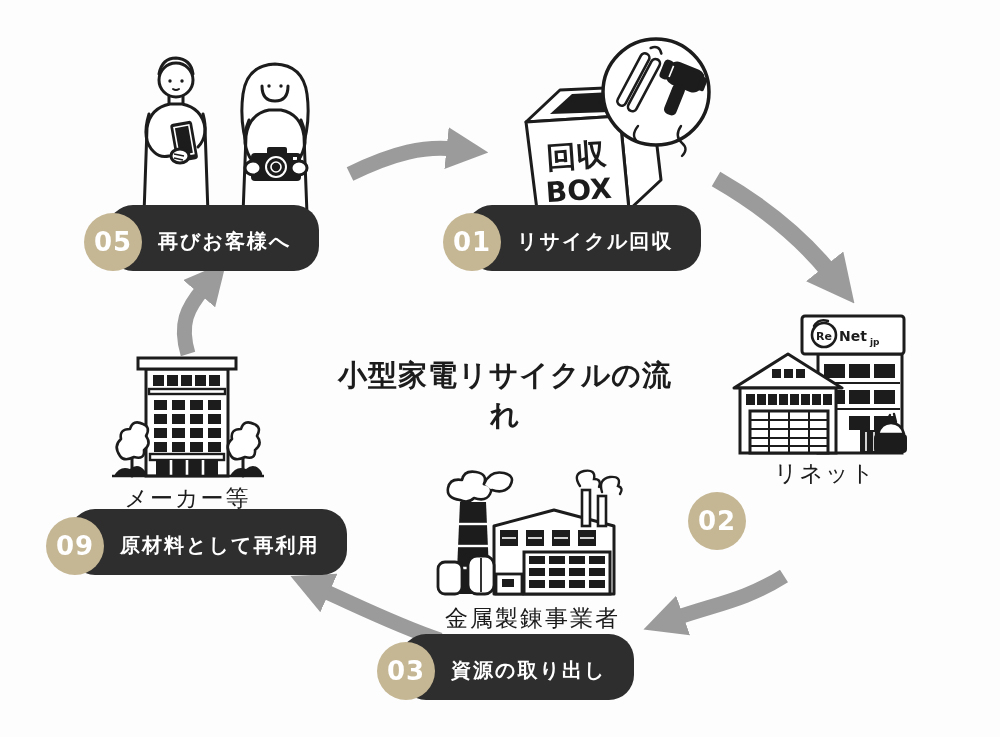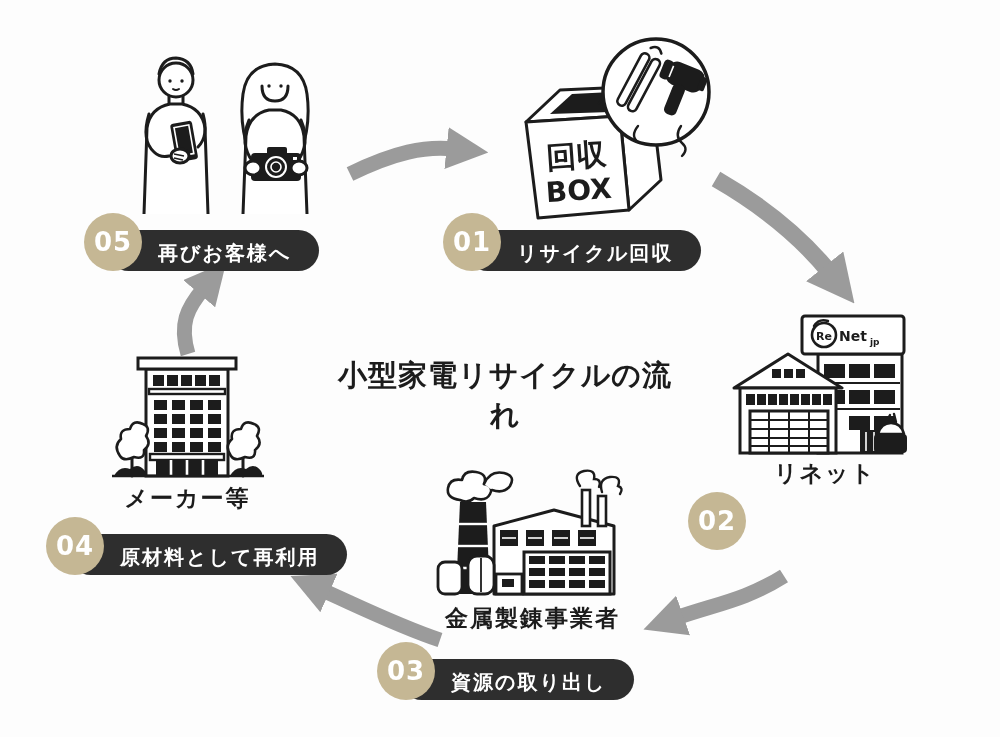--- a/index.html
+++ b/index.html
@@ -19,33 +19,33 @@
   
   .badge{position:absolute;display:flex;align-items:flex-end;height:58px;}
   .badge .num{
     width:58px;height:58px;border-radius:50%;
     background:var(--badge-circle);color:var(--text-on-dark);
     font-weight:bold;font-size:26px;letter-spacing:1px;
     display:flex;align-items:center;justify-content:center;
     position:relative;z-index:2;
   }
   .badge .pill{
-    margin-left:-34px;height:41px;line-height:46px;
+    margin-left:-34px;height:53px;line-height:46px;
     background:var(--badge-pill);color:var(--text-on-dark);
     font-weight:bold;font-size:20px;letter-spacing:2px;
-    padding:0 28px 0 50px;border-radius:25px;white-space:nowrap;
+    padding:13px 28px 0 50px;border-radius:25px;white-space:nowrap;
   }
   
   .diagram-title{
     position:absolute;left:332px;top:356px;width:346px;
     text-align:center;font-size:29px;font-weight:800;
     color:var(--ink);letter-spacing:1px;font-family:Liberation Serif, serif;
   }
   .caption{
-    position:absolute;text-align:center;font-weight:bold;
+    position:absolute;text-align:center;font-weight:normal;
     color:var(--ink);font-size:23px;letter-spacing:2px;
   }
   
   svg.arrow{position:absolute;overflow:visible;}
   .arrow-path{stroke:var(--arrow);fill:none;stroke-width:15px;}
   .arrow-path.w17{stroke-width:17px;}
   .ah{fill:var(--arrow);}
   
   svg.illu{position:absolute;overflow:visible;}
   .svgtext{font-family:"DejaVu Sans","Liberation Sans",sans-serif;font-weight:bold;fill:var(--ink);}
@@ -349,17 +349,17 @@
   <div class="badge" style="left:688px;top:492px">
     <div class="num">02</div>
   </div>
 
   <div class="badge" style="left:377px;top:642px">
     <div class="num">03</div>
     <div class="pill">資源の取り出し</div>
   </div>
 
   <div class="badge" style="left:46px;top:517px">
-    <div class="num">04</div>
+    <div class="num">09</div>
     <div class="pill">原材料として再利用</div>
   </div>
 
 </div>
 
 </body></html>

